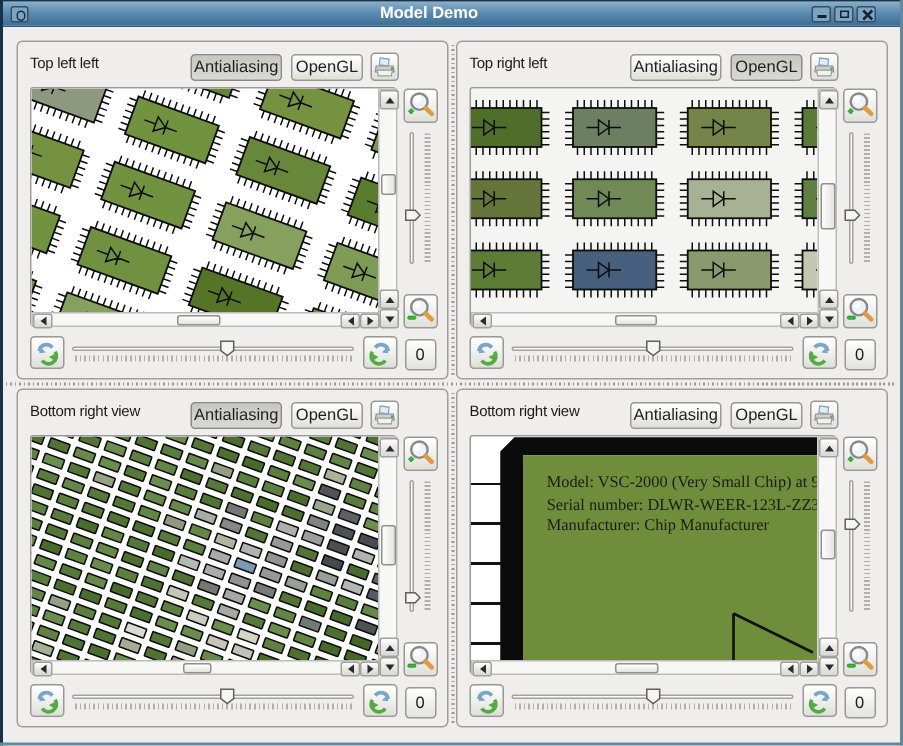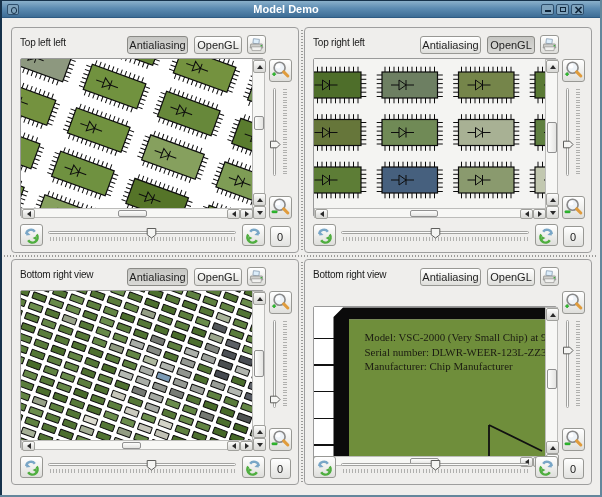--- a/index.html
+++ b/index.html
@@ -946,21 +946,21 @@
     <div class="btn" style="left:115px;top:8px;width:61px;height:18px">Antialiasing</div>
     <div class="btn" style="left:182px;top:8px;width:48px;height:18px">OpenGL</div>
     <div class="btn" style="left:235px;top:7px;width:19px;height:19px">
       <svg width="15" height="14" viewBox="0 0 15 14">
         <rect x="4.2" y="1" width="6" height="4.6" fill="#ddeefb" stroke="#8aa0b5" stroke-width="0.8" transform="rotate(7 7 3)"></rect>
         <path d="M1.8 6 L13.2 6 L13.8 10 L1.2 10 Z" fill="#cfcfcc" stroke="#8f8f8d" stroke-width="0.8"></path>
         <path d="M2.4 8.8 L12.6 8.8 L11.9 12.6 L3.1 12.6 Z" fill="#f1f1ef" stroke="#9a9a98" stroke-width="0.8"></path>
         <rect x="11.6" y="7" width="1.5" height="1.5" fill="#3fae3f"></rect>
       </svg>
     </div>
-    <div class="vframe" style="left:8px;top:46px;width:244px;height:159px">
+    <div class="vframe" style="left:8px;top:30px;width:244px;height:159px">
       <div style="position:absolute;left:0;top:0;width:231px;height:149px;overflow:hidden">
         <svg width="231" height="149" style="position:absolute;left:0;top:0">
           <rect width="231" height="149" fill="#fff"></rect>
           <rect x="0" y="30.75" width="20" height="1.5" fill="#111" shape-rendering="crispEdges"></rect>
           <rect x="0" y="57.25" width="20" height="1.5" fill="#111" shape-rendering="crispEdges"></rect>
           <rect x="0" y="83.95" width="20" height="1.5" fill="#111" shape-rendering="crispEdges"></rect>
           <rect x="0" y="110.65" width="20" height="1.5" fill="#111" shape-rendering="crispEdges"></rect>
           <rect x="0" y="137.25" width="20" height="1.5" fill="#111" shape-rendering="crispEdges"></rect>
           <path d="M19.5 149 V10 L29 0.5 H231 V12.4 H35 V149 Z" fill="#0b0b0b"></path>
           <rect x="35" y="12.4" width="196" height="136.6" fill="#6f8e3b"></rect>

